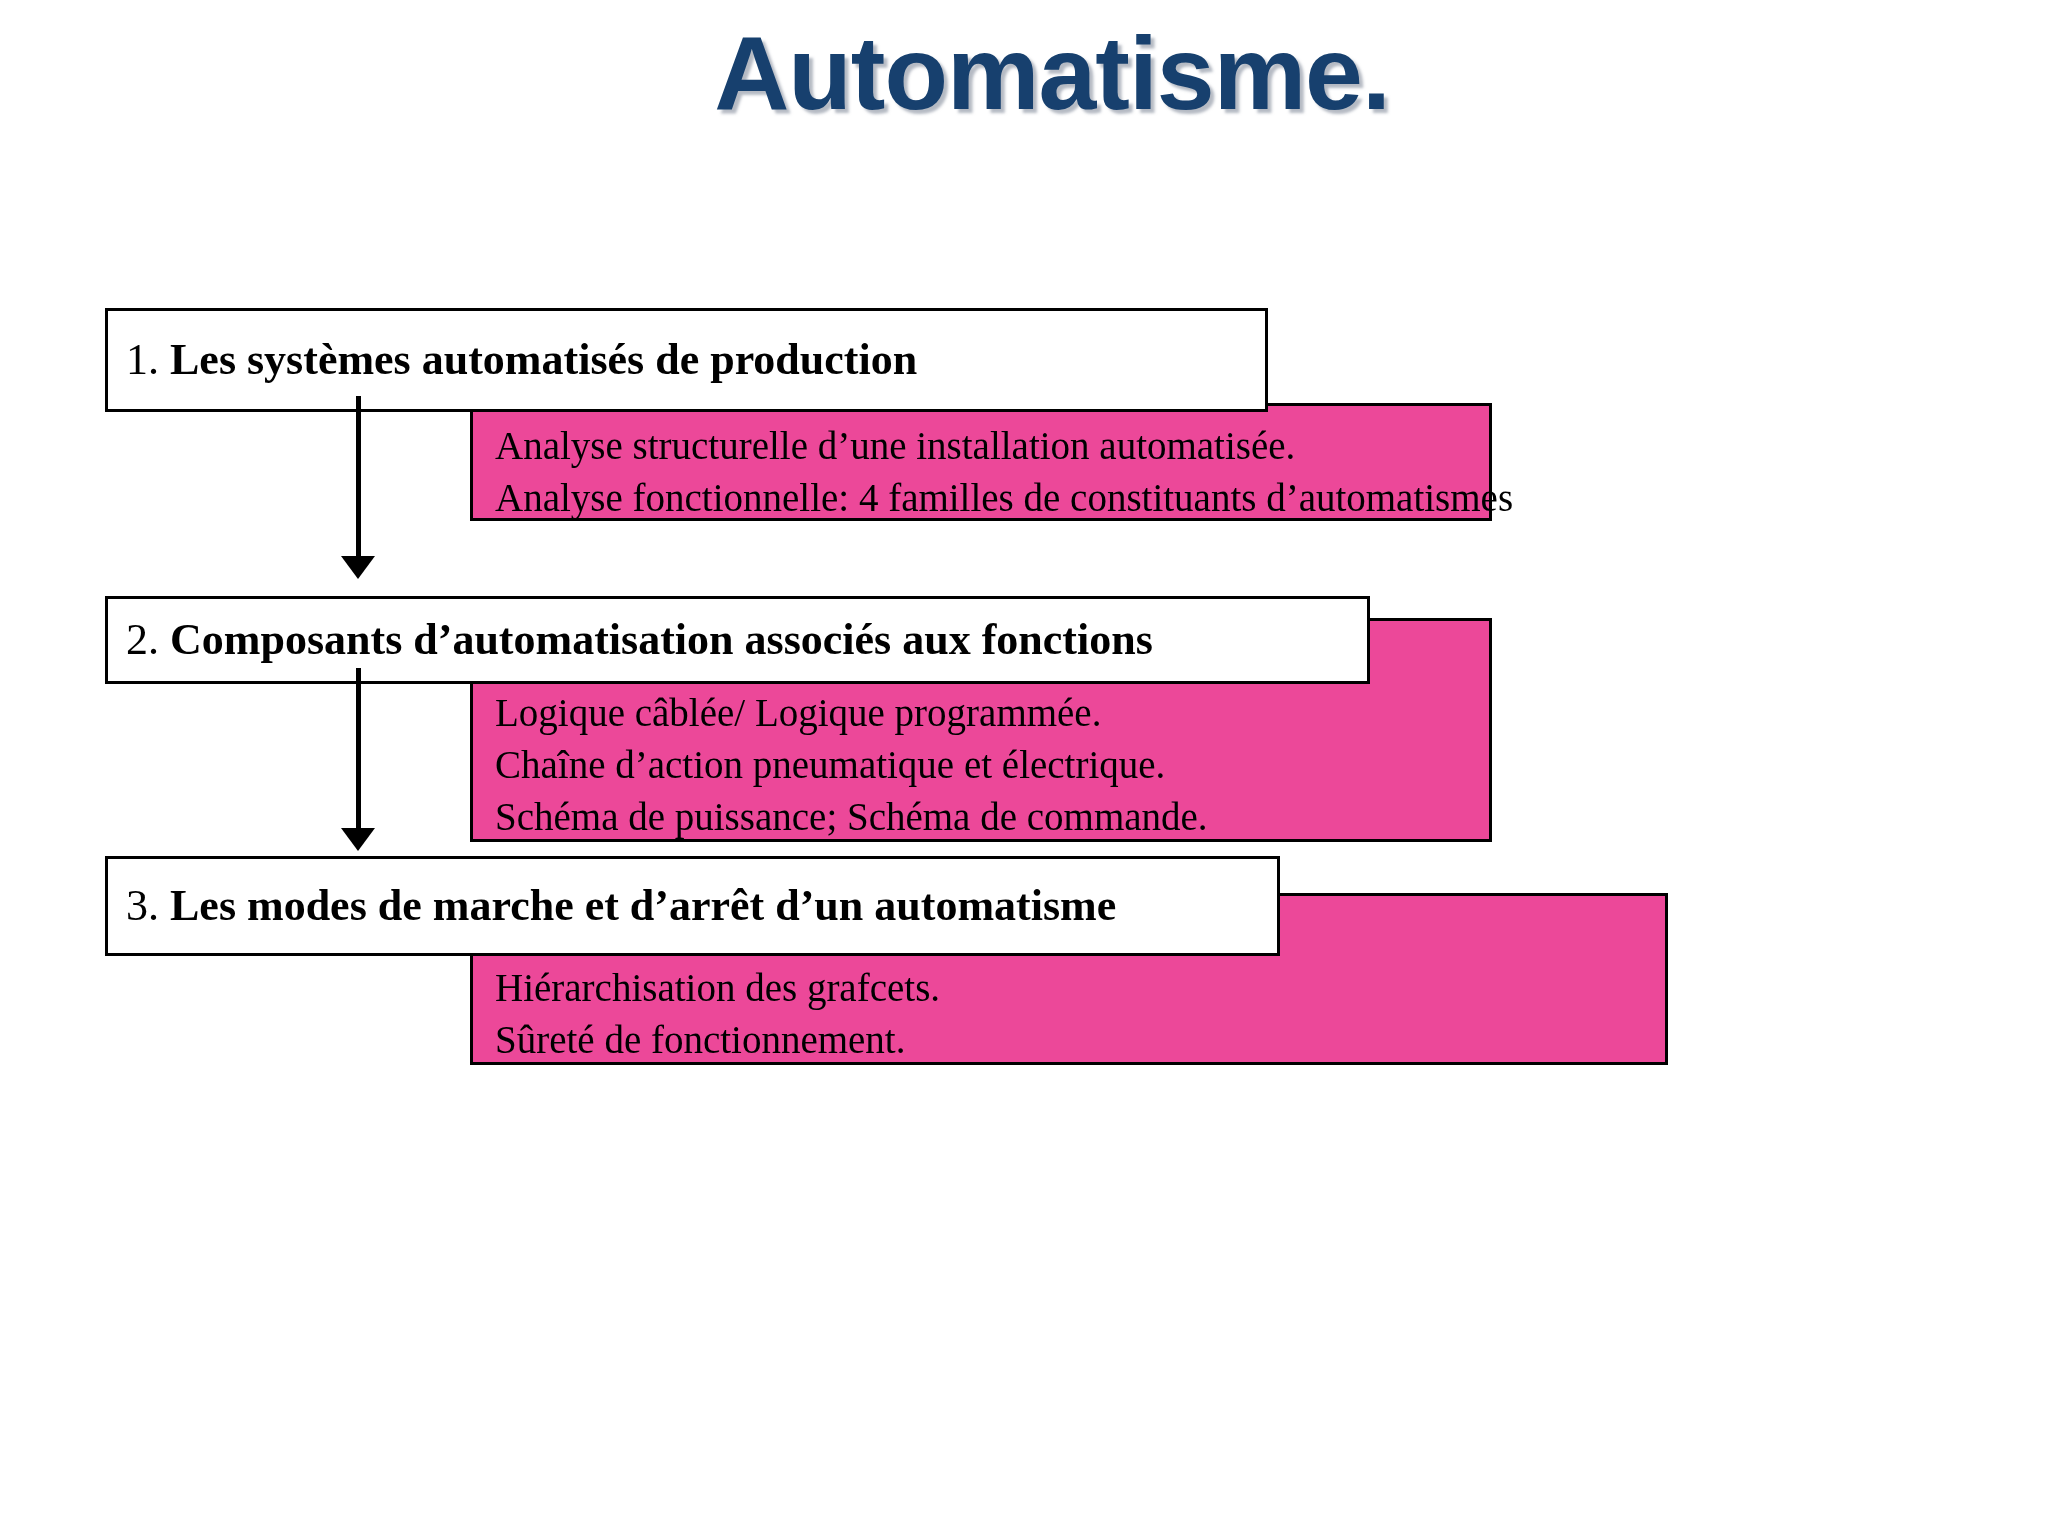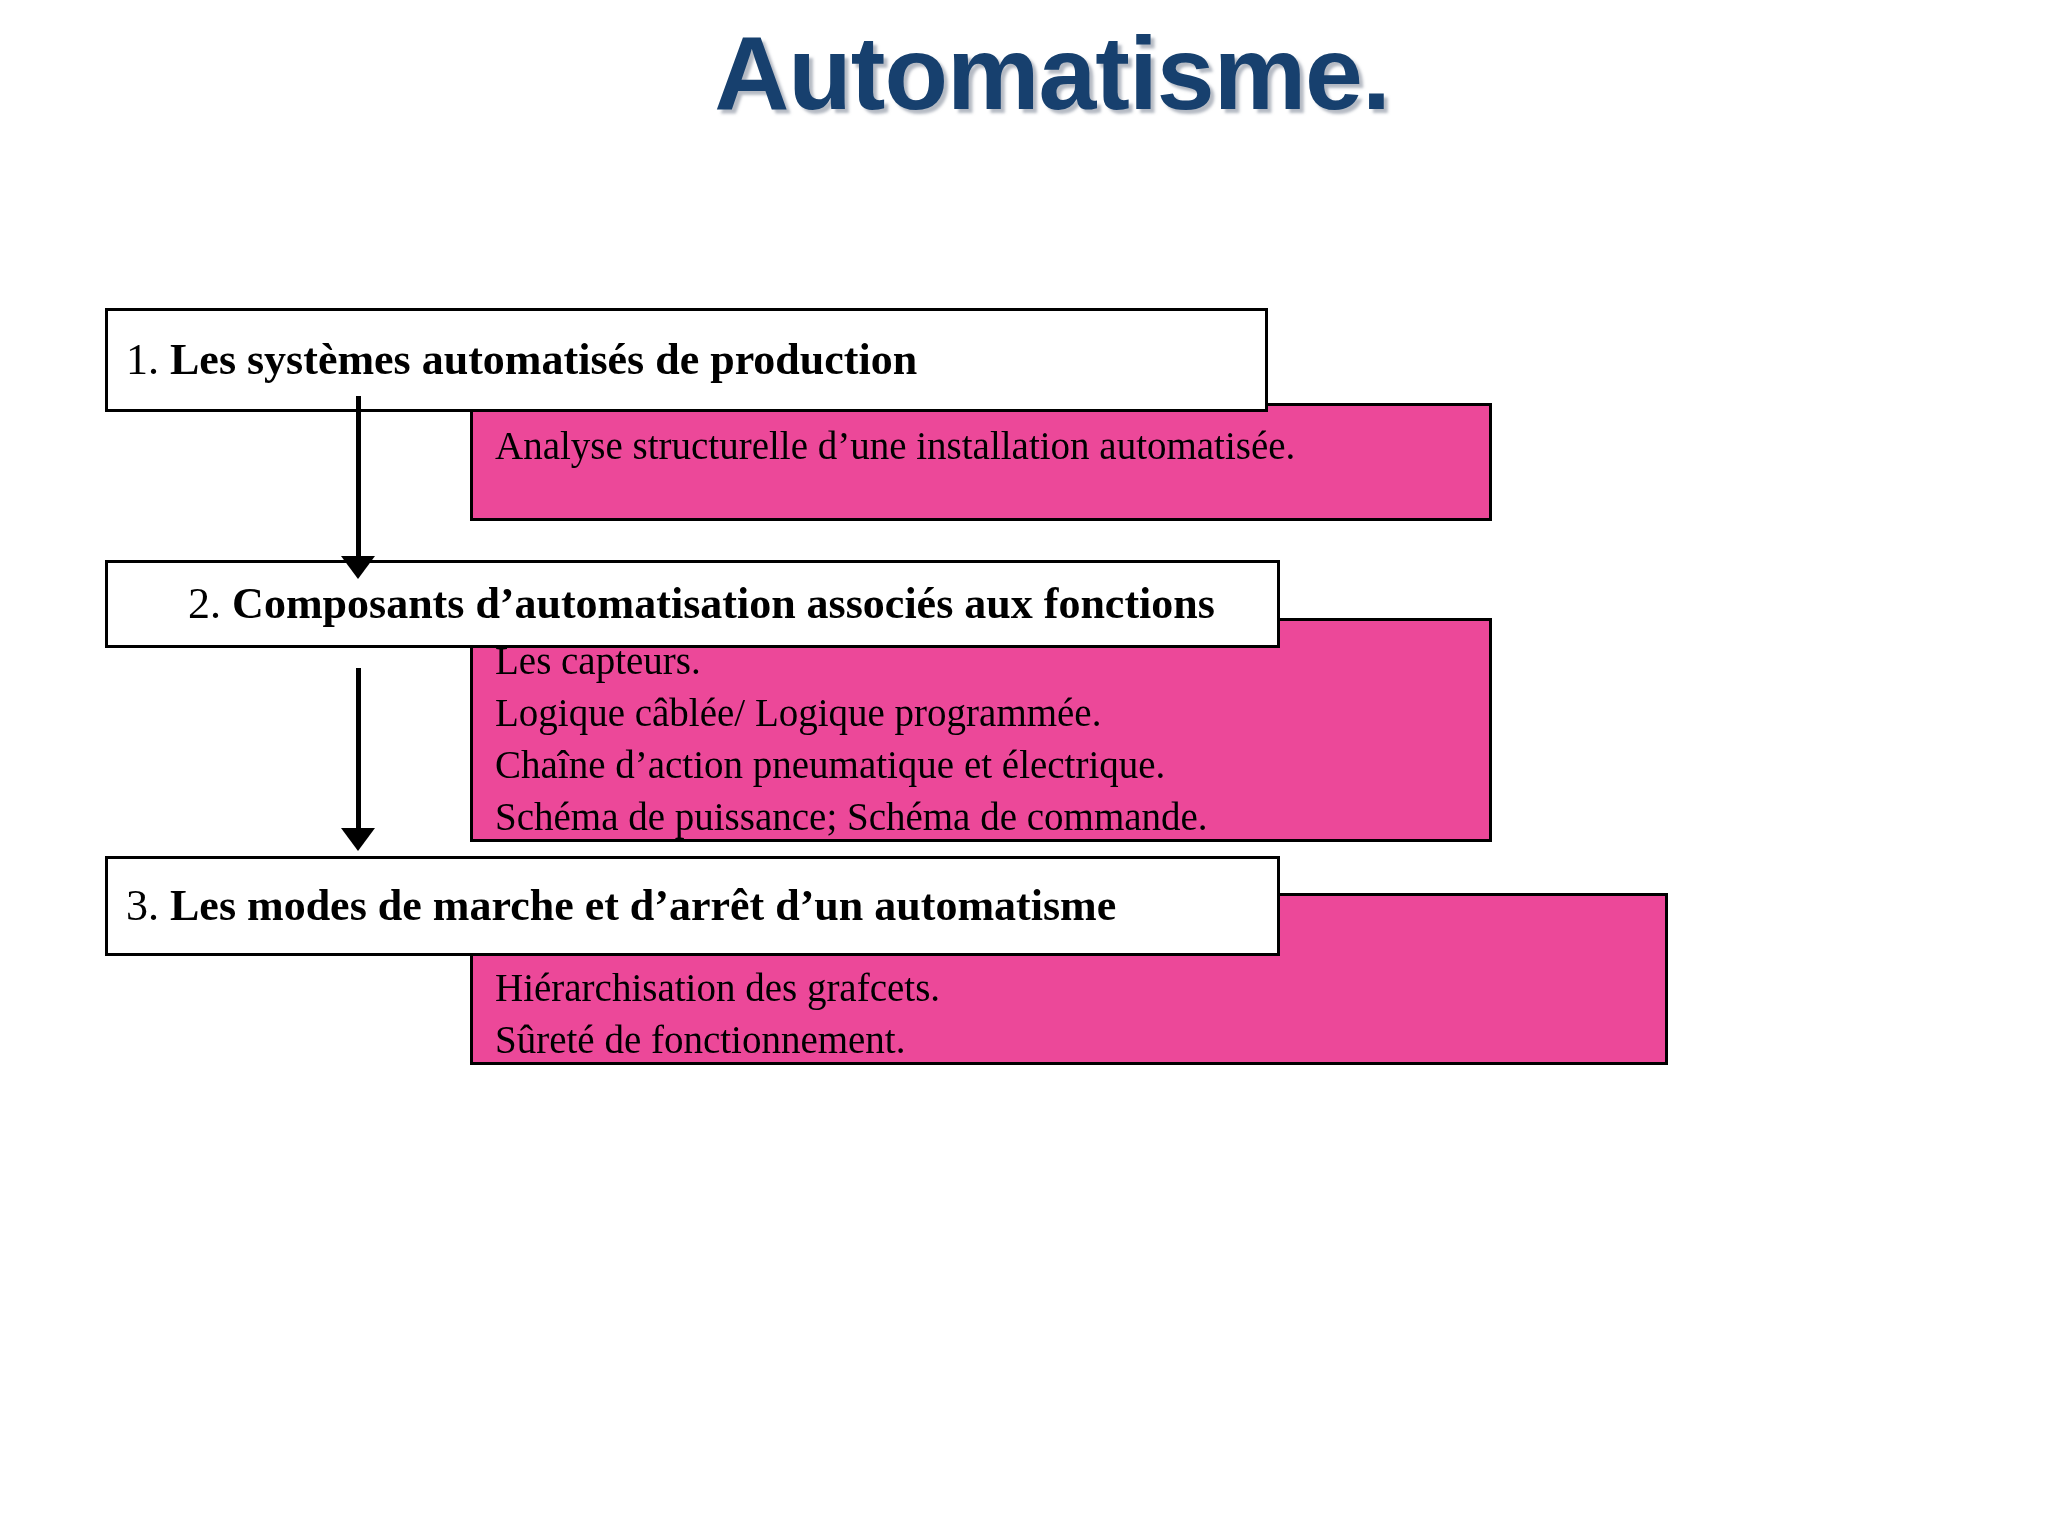--- a/index.html
+++ b/index.html
@@ -107,20 +107,21 @@
 </style>
 </head>
 <body>
 
 <div id="slide-title">Automatisme.</div>
 
 <div id="diagram">
 
   <div class="detail-box" style="left:470px; top:403px; width:1022px; height:118px;">
     <div class="line">Analyse structurelle d’une installation automatisée.</div>
+    <div class="line">Analyse fonctionnelle: 4 familles de constituants d’automatismes</div>
   </div>
 
   <div class="head-box" style="left:105px; top:308px; width:1163px; height:104px;">
     <div class="head-text">
       <span class="num">1.</span>
       <span class="label">Les systèmes automatisés de production</span>
     </div>
   </div>
 
   <div class="connector" style="left:341px; top:396px; width:34px; height:186px;">
@@ -128,21 +129,21 @@
     <div class="head" style="left:0; top:160px;"></div>
   </div>
 
   <div class="detail-box" style="left:470px; top:618px; width:1022px; height:224px;">
     <div class="line">Les capteurs.</div>
     <div class="line">Logique câblée/ Logique programmée.</div>
     <div class="line">Chaîne d’action pneumatique et électrique.</div>
     <div class="line">Schéma de puissance; Schéma de commande.</div>
   </div>
 
-  <div class="head-box" style="left:105px; top:560px; width:1175px; height:88px;justify-content:center;">
+  <div class="head-box" style="left:105px; top:596px; width:1265px; height:88px;">
     <div class="head-text">
       <span class="num">2.</span>
       <span class="label">Composants d’automatisation associés aux fonctions</span>
     </div>
   </div>
 
   <div class="connector" style="left:341px; top:668px; width:34px; height:190px;">
     <div class="shaft" style="left:15px; top:0; height:163px;"></div>
     <div class="head" style="left:0; top:160px;"></div>
   </div>

